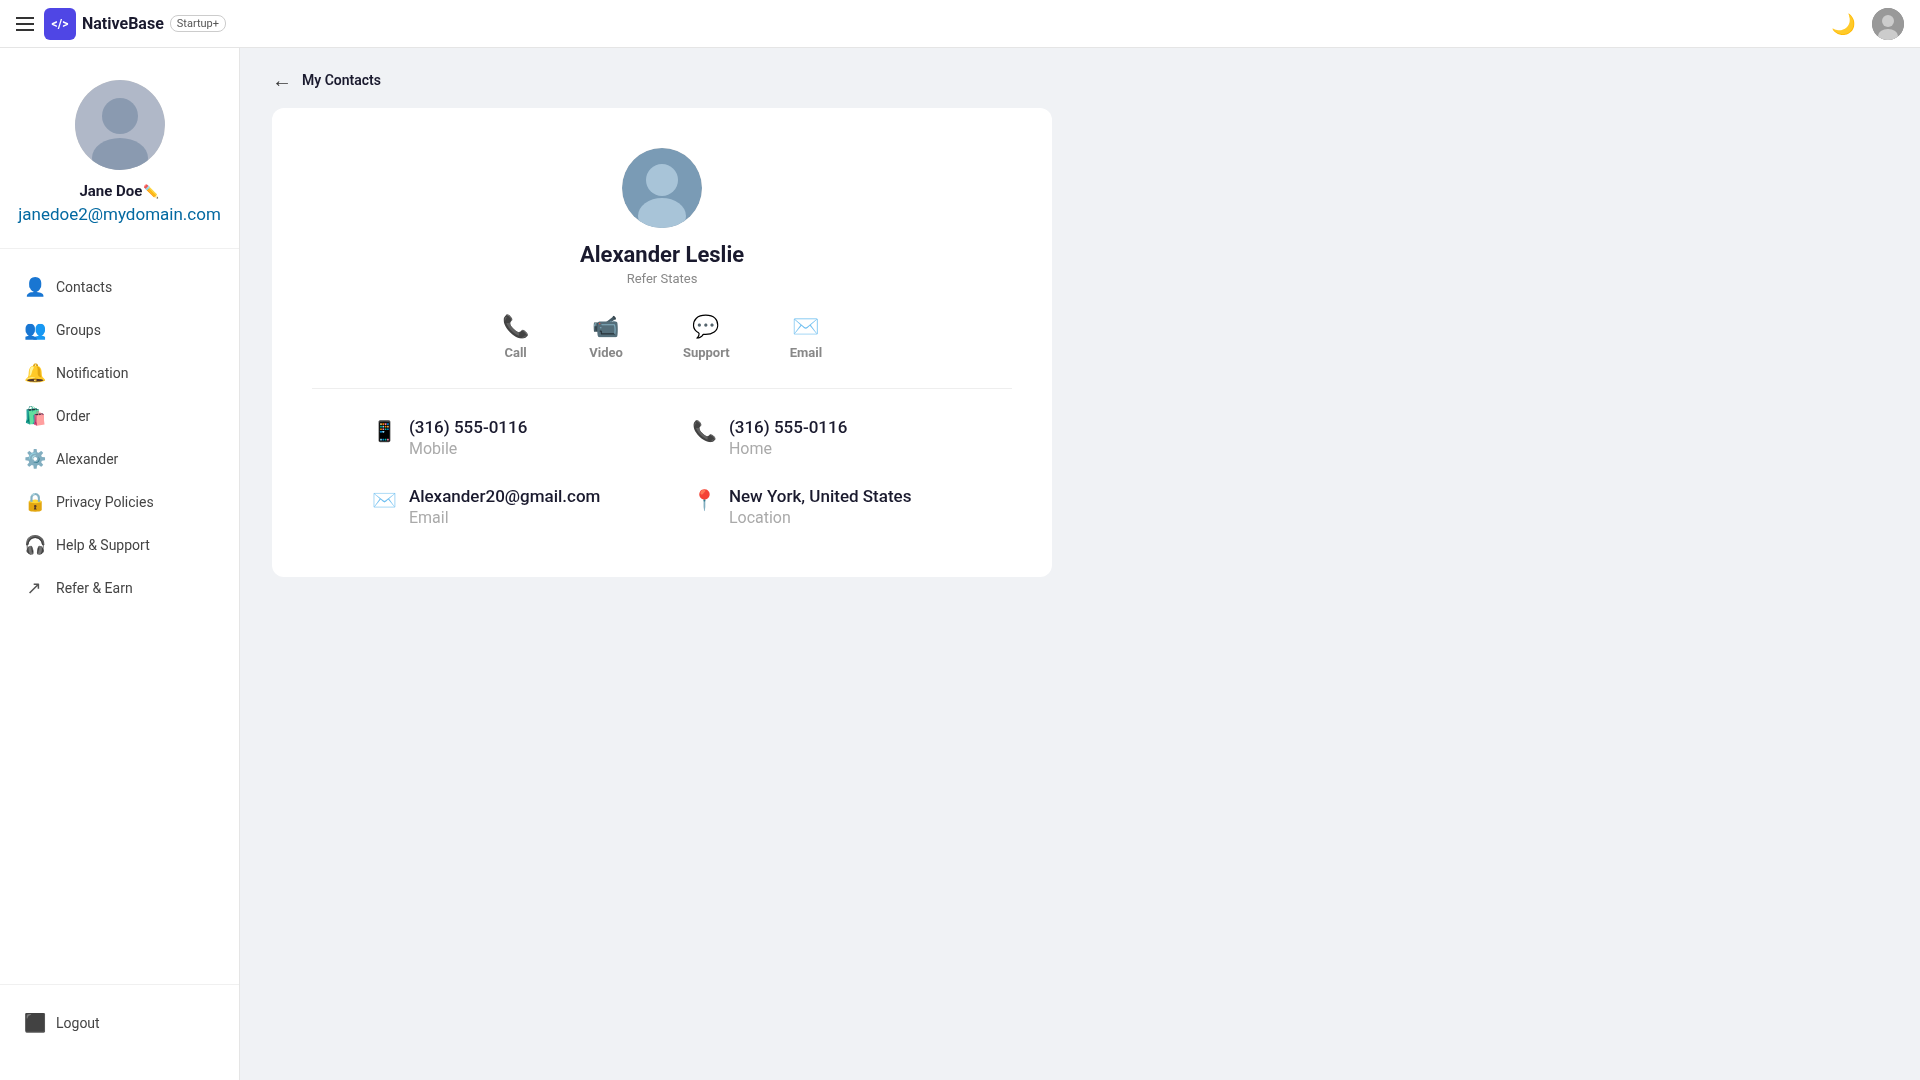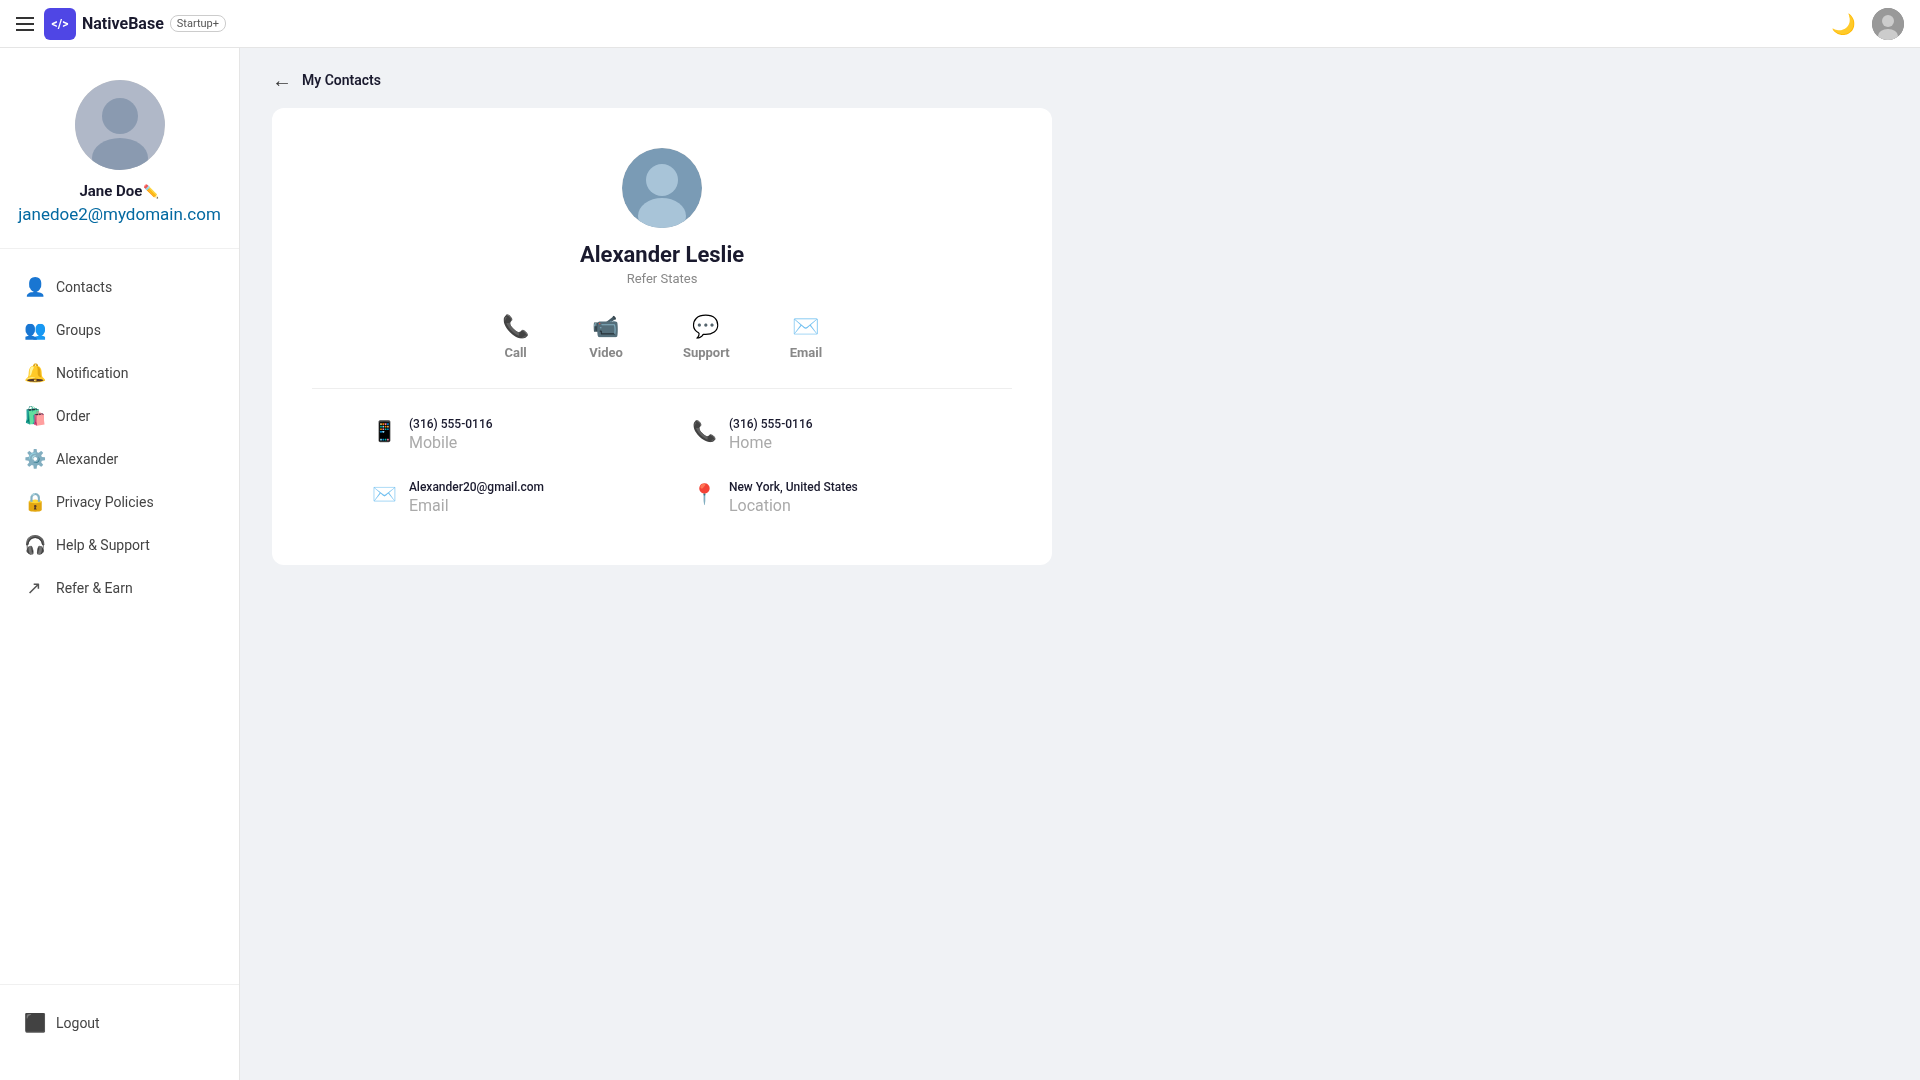--- a/index.html
+++ b/index.html
@@ -126,21 +126,21 @@
     }
     .action-btn { display: flex; flex-direction: column; align-items: center; gap: 6px; cursor: pointer; }
     .action-icon { font-size: 22px; color: #888; }
     .action-label { font-size: 13px; color: #888; font-weight: bold; }
 
     
     .contact-details { display: grid; grid-template-columns: 1fr 1fr; gap: 28px 60px; padding: 0 60px; }
     .detail-item { display: flex; align-items: flex-start; gap: 12px; }
     .detail-icon { font-size: 20px; color: #4f46e5; margin-top: 2px; }
     .detail-info {}
-    .detail-value { font-size: 12px; color: #1a1a2e; font-weight: 500; margin-bottom: 2px; }
+    .detail-value { font-size: 17px; color: #1a1a2e; font-weight: 500; margin-bottom: 2px; }
     .detail-label { font-size: 16px; color: #aaa; }
   </style>
 </head>
 <body>
 
 <nav class="top-nav">
   <div class="top-nav-left">
     <div class="hamburger">
       <span></span>
         <span></span>

